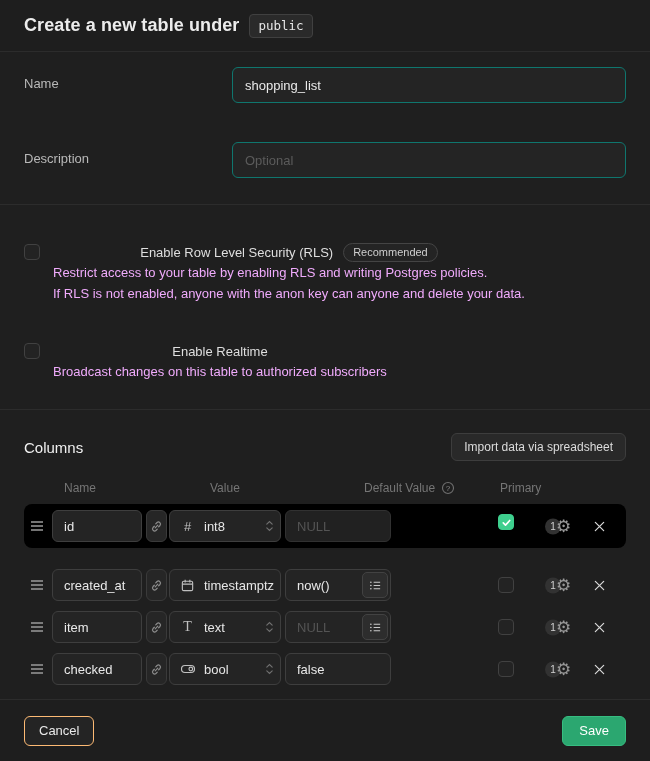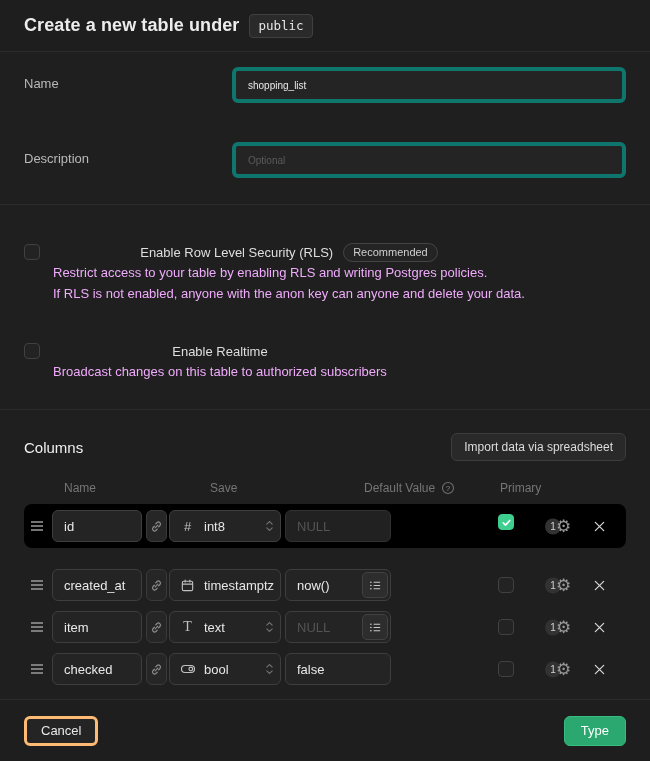--- a/index.html
+++ b/index.html
@@ -29,22 +29,22 @@
     border-radius:4px; padding:3px 8px 4px;
   }
 
   
   .form-section { padding:15px 24px 0; height:153px; border-bottom:1px solid #2c2c2c; }
   .form-row { display:flex; align-items:flex-start; }
   .form-row + .form-row { margin-top:39px; }
   .form-label { width:208px; padding-top:9px; font-size:13px; color:#b9b9b9; }
   .text-input {
     width:394px; height:36px;
-    background:#242424; border:4px solid #0f766e; border-radius:6px;
-    color:#e9e9e9; font-size:10px; padding:0 12px;
+    background:#242424; border:1px solid #0f766e; border-radius:6px;
+    color:#e9e9e9; font-size:13px; padding:0 12px;
     font-family:"Liberation Sans", sans-serif;
     outline:none;
   }
   .text-input::placeholder { color:#5b5b5b; }
 
   
   .toggles-section { padding:37px 24px 0; height:205px; border-bottom:1px solid #2c2c2c; }
   .toggle-block { display:flex; gap:13px; }
   .toggle-block + .toggle-block { margin-top:37px; }
   .checkbox {
@@ -137,21 +137,21 @@
   .gear { font-size:17px; color:#979797; line-height:1; font-family:"DejaVu Sans", sans-serif; position:relative; z-index:1; }
   .remove-btn { left:567px; width:16px; height:16px; top:50%; display:flex; align-items:center; justify-content:center; cursor:pointer; }
 
   
   .dlg-footer {
     flex:1 1 auto; display:flex; align-items:center; justify-content:space-between;
     padding:0 24px; background:#1e1e1e;
   }
   .btn-cancel {
     height:30px; padding:0 14px;
-    background:#242424; border:3px solid #fdba74; border-radius:6px;
+    background:#242424; border:1px solid #fdba74; border-radius:6px;
     color:#e9e9e9; font-size:13px; font-family:"Liberation Sans", sans-serif; cursor:pointer;
   }
   .btn-save {
     height:30px; padding:0 16px;
     background:#2bа770;
     background:#2ba770; border:1px solid #37bd81; border-radius:6px;
     color:#ffffff; font-size:13px; font-family:"Liberation Sans", sans-serif; cursor:pointer;
   }
   svg { display:block; }
 </style>
@@ -200,21 +200,21 @@
   </div>
 
   <div class="columns-section">
     <div class="columns-head">
       <div class="columns-title">Columns</div>
       <button class="import-btn">Import data via spreadsheet</button>
     </div>
 
     <div class="table-head">
       <span class="th th-name">Name</span>
-      <span class="th th-type">Save</span>
+      <span class="th th-type">Value</span>
       <span class="th th-default">
         <span>Default Value</span>
         <span>
           <svg width="14" height="14" viewBox="0 0 14 14">
               <circle cx="7" cy="7" r="5.5" stroke="#6f6f6f" fill="none" stroke-width="1.1"></circle>
               <text x="7" y="9.7" font-size="8" fill="#8a8a8a" text-anchor="middle" font-family="Liberation Sans, sans-serif">?</text>
             </svg>
         </span>
       </span>
       <span class="th th-primary">Primary</span>
@@ -397,16 +397,16 @@
       <span class="cr remove-btn">
         <svg width="13" height="13" viewBox="0 0 14 14">
             <path d="M2.5 2.5l9 9M11.5 2.5l-9 9" stroke="#d9d9d9" stroke-width="1.3" stroke-linecap="round"></path>
           </svg>
       </span>
     </div>
   </div>
 
   <div class="dlg-footer">
     <button class="btn-cancel">Cancel</button>
-    <button class="btn-save">Type</button>
+    <button class="btn-save">Save</button>
   </div>
 
 </div>
 
 </body></html>

